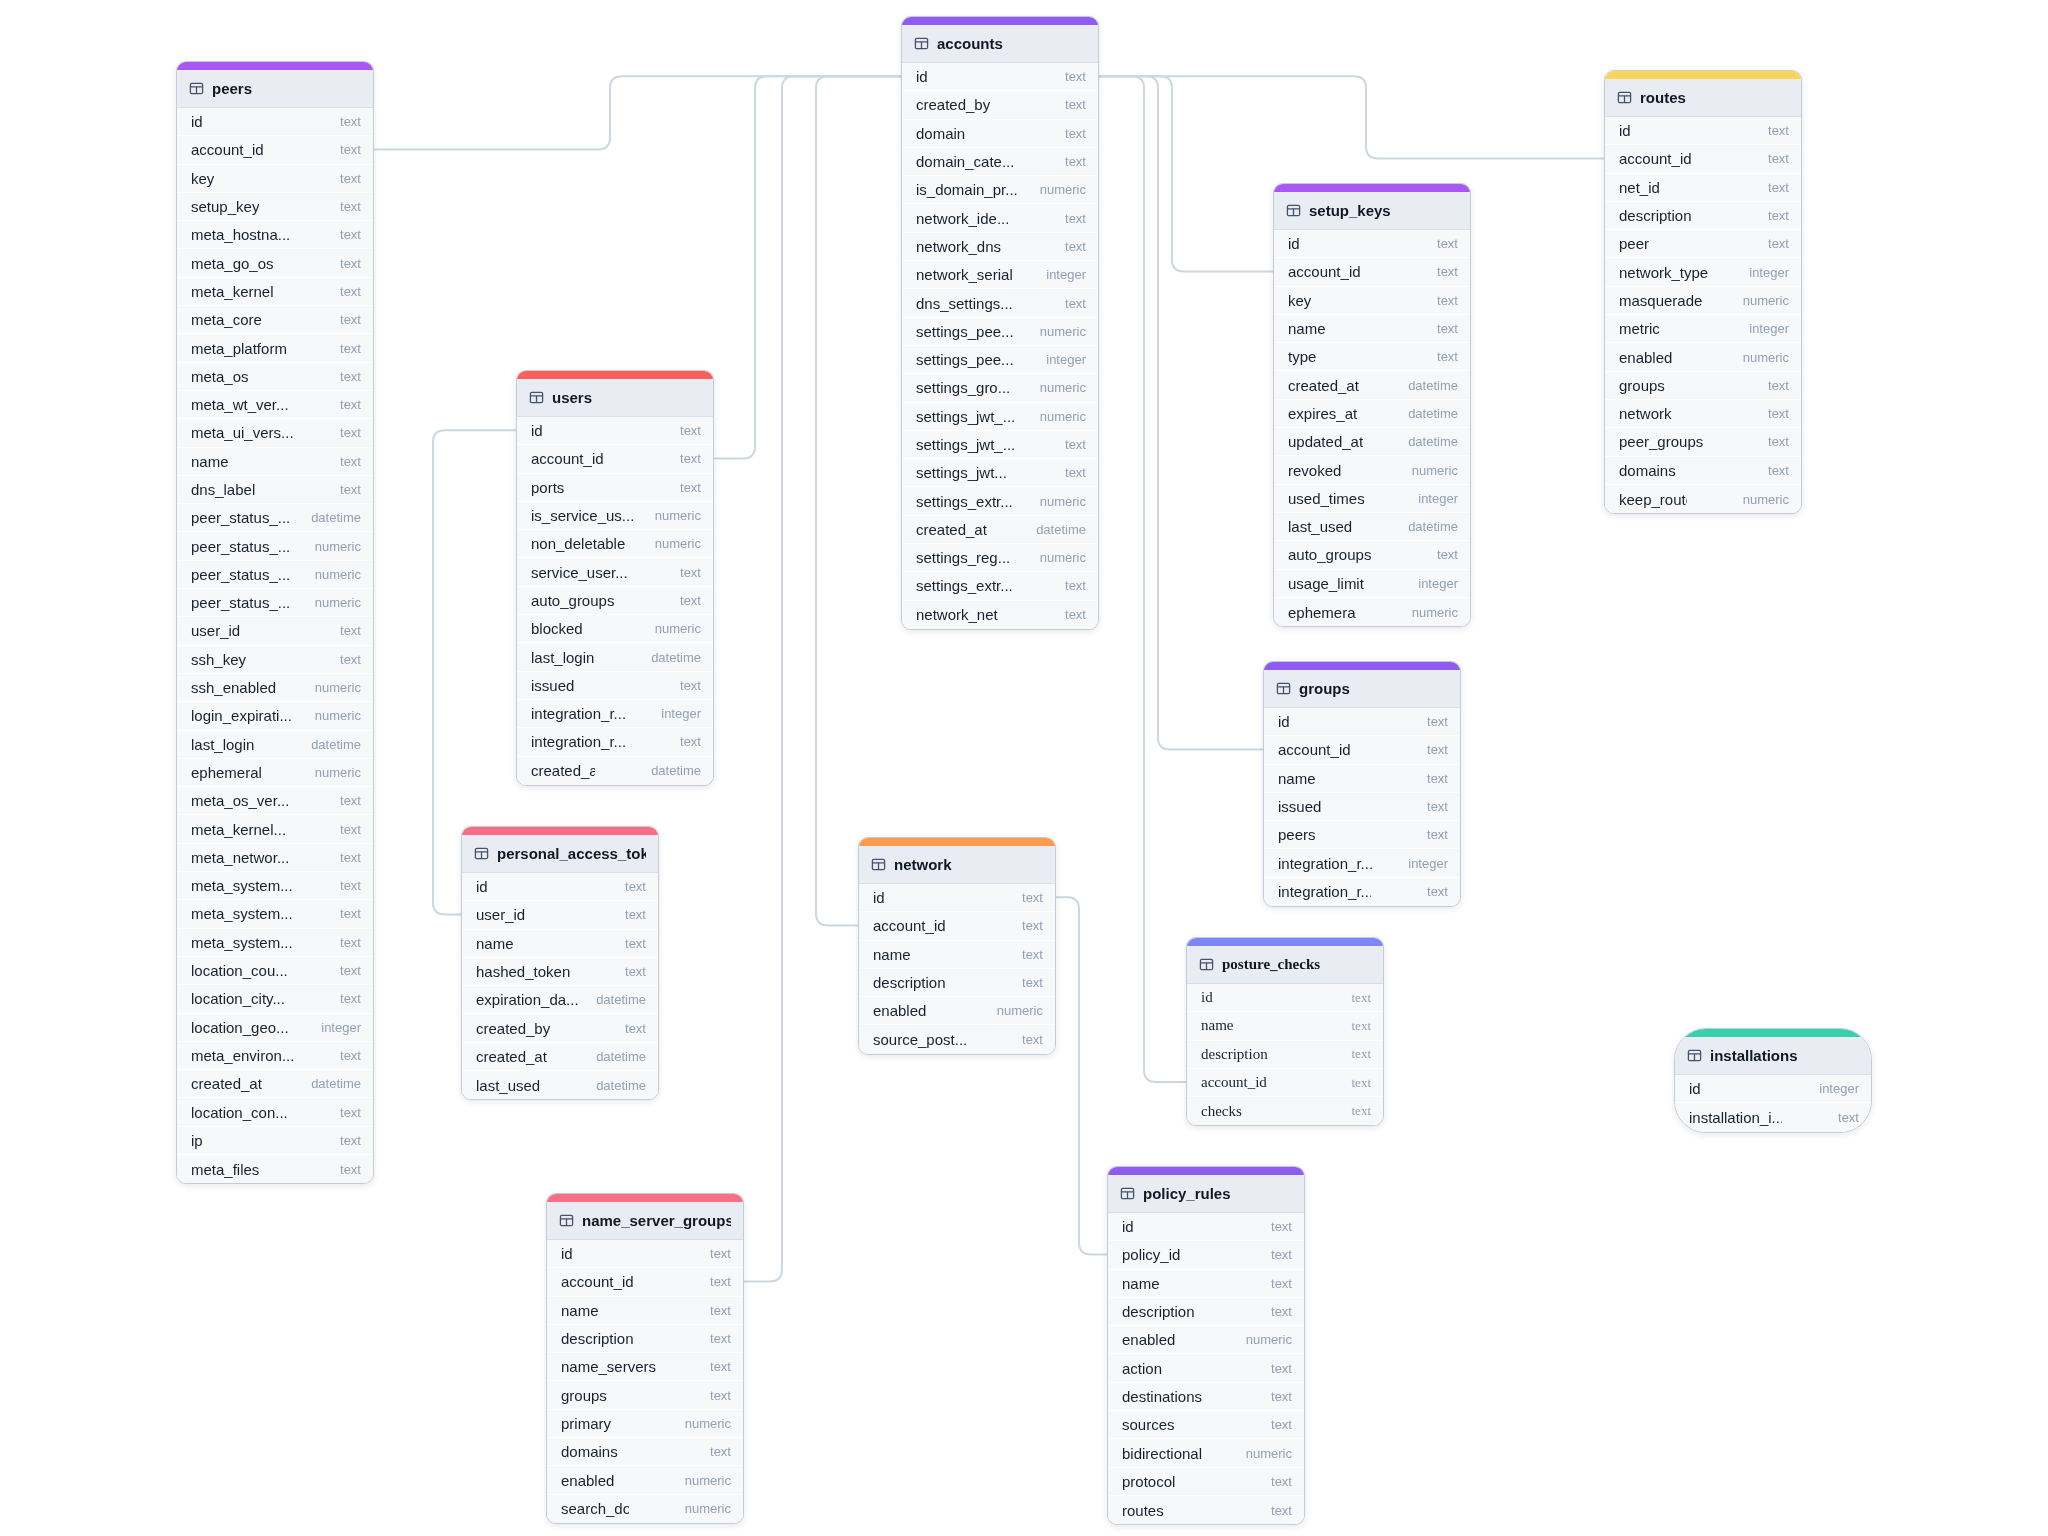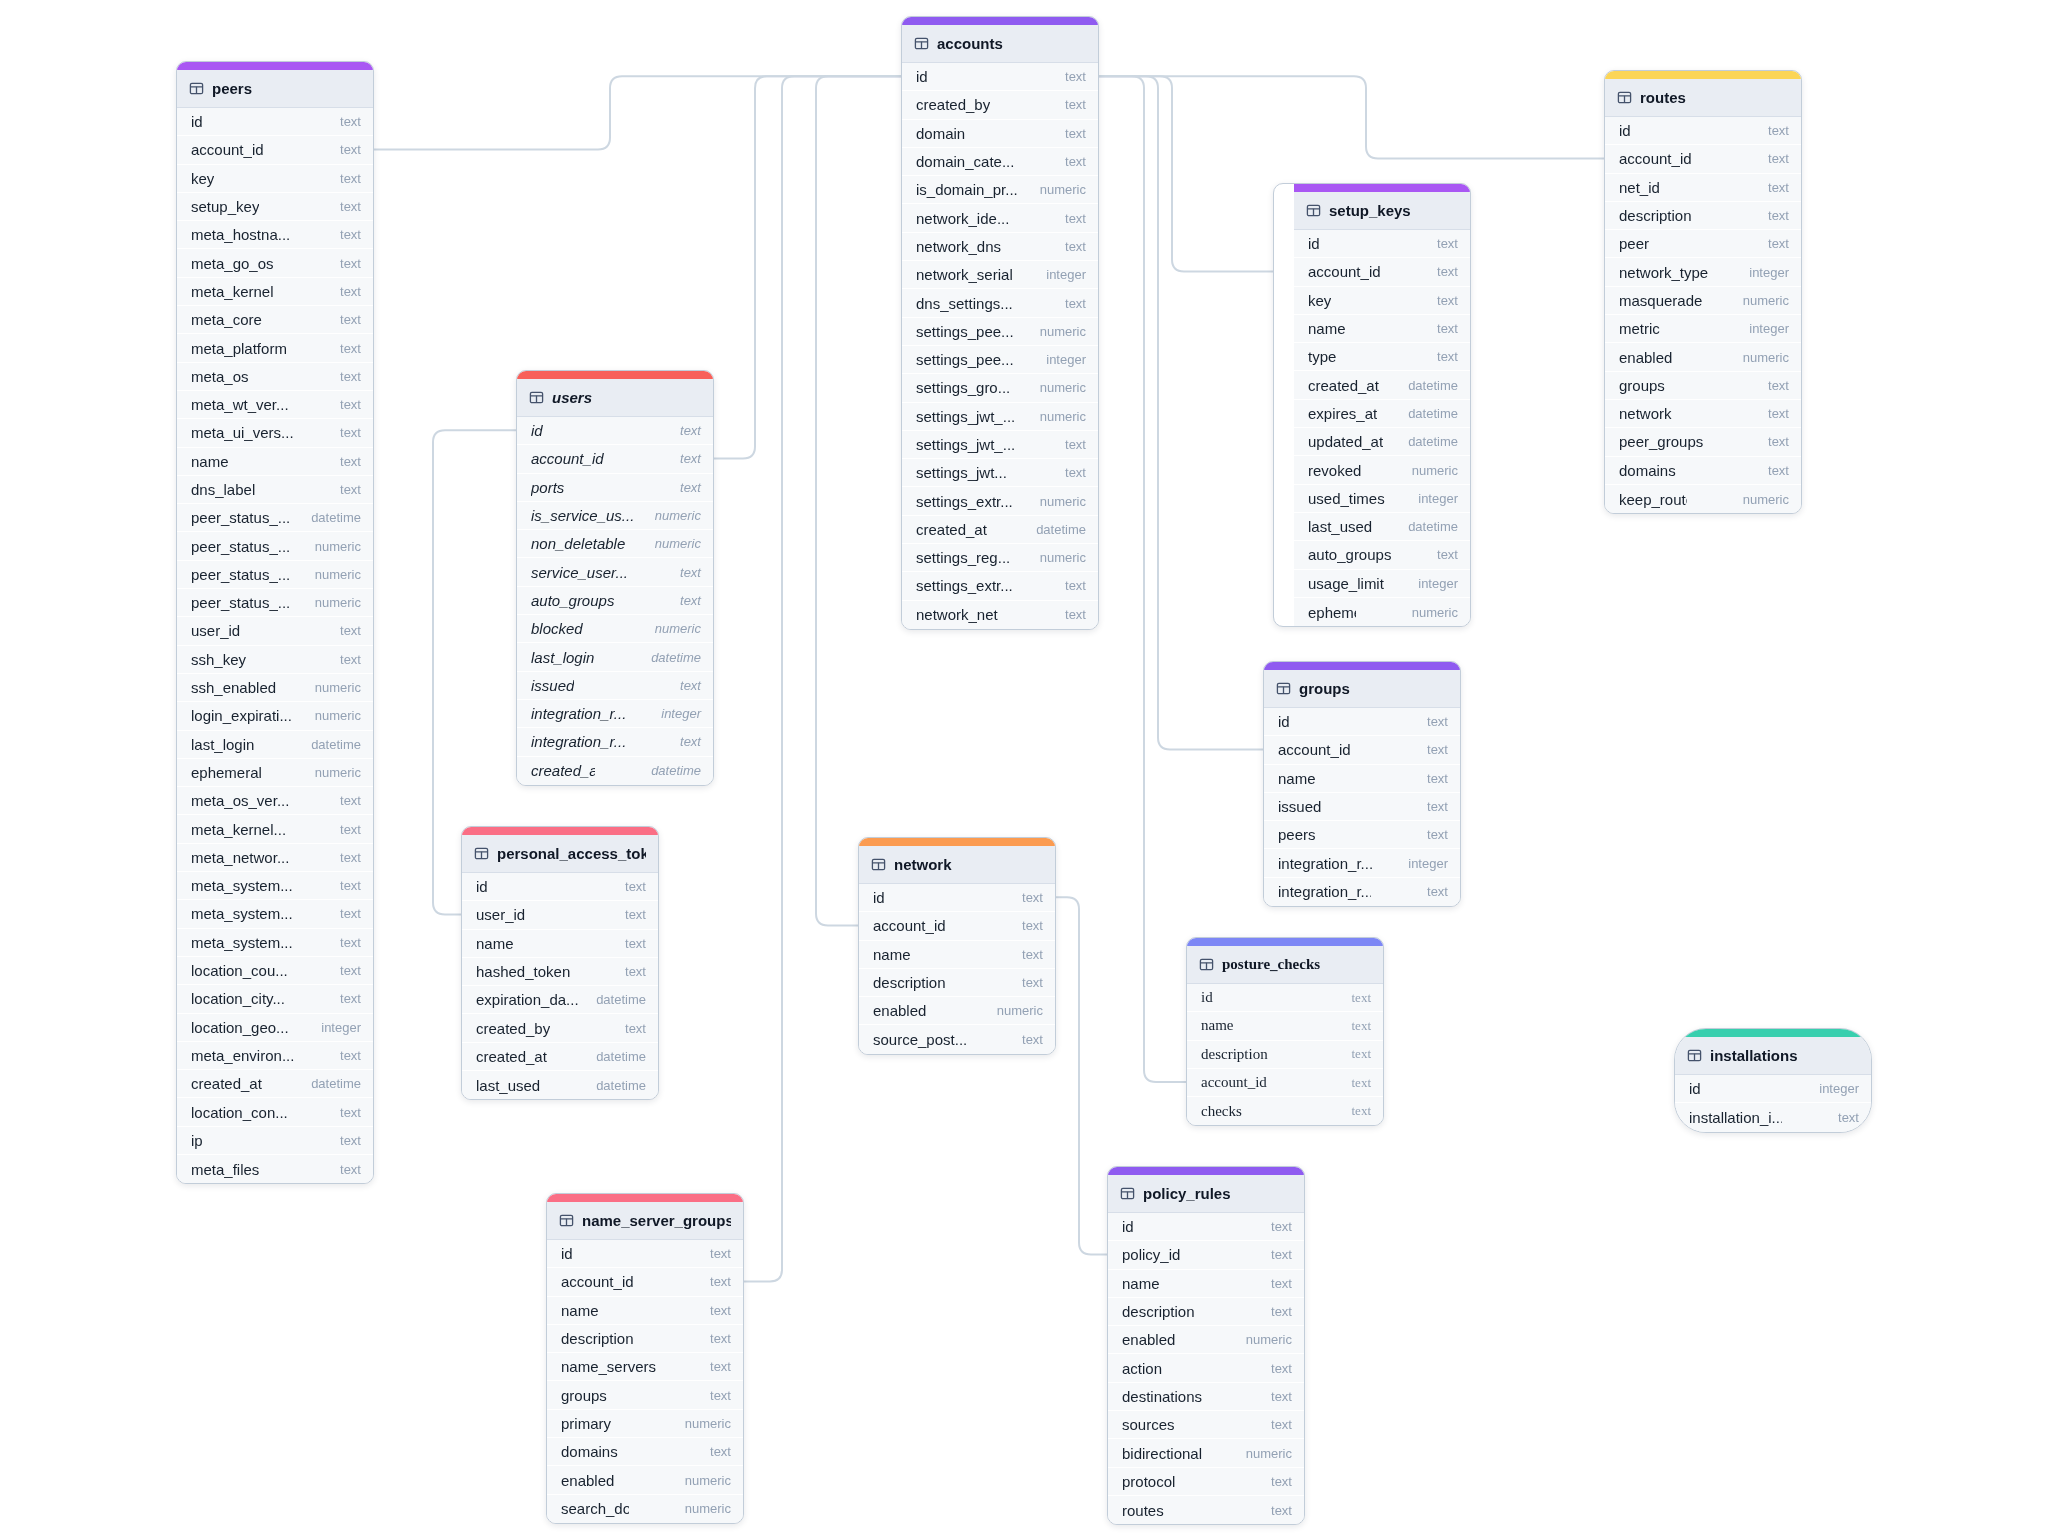--- a/index.html
+++ b/index.html
@@ -295,21 +295,21 @@
       </div>
       <div class="t-row">
         <span class="f-name">settings_extr...</span>
         <span class="f-type">text</span>
       </div>
       <div class="t-row">
         <span class="f-name">network_net</span>
         <span class="f-type">text</span>
       </div>
     </div>
-    <div class="table-card" style="left: 516px; top: 370px; font-style: italic;">
+    <div class="table-card" style="left: 516px; top: 370px;">
       <div class="strip" style="background: rgb(248, 96, 90);"></div>
       <div class="t-header">
         <span class="t-icon">
           <svg viewBox="0 0 16 16" width="15" height="15" aria-hidden="true">
             <rect x="1.5" y="2.5" width="13" height="11" rx="1.6" fill="none" stroke="#44526b" stroke-width="1.4"></rect>
             <line x1="1.5" y1="6.2" x2="14.5" y2="6.2" stroke="#44526b" stroke-width="1.4"></line>
             <line x1="8" y1="6.2" x2="8" y2="13.5" stroke="#44526b" stroke-width="1.4"></line>
           </svg>
         </span>
         <span class="t-title">users</span>
@@ -458,21 +458,21 @@
       </div>
       <div class="t-row">
         <span class="f-name">enabled</span>
         <span class="f-type">numeric</span>
       </div>
       <div class="t-row">
         <span class="f-name">search_doma...</span>
         <span class="f-type">numeric</span>
       </div>
     </div>
-    <div class="table-card" style="left: 1273px; top: 183px; padding-left: 20px;">
+    <div class="table-card" style="left: 1273px; top: 183px;">
       <div class="strip" style="background: rgb(169, 87, 243);"></div>
       <div class="t-header">
         <span class="t-icon">
           <svg viewBox="0 0 16 16" width="15" height="15" aria-hidden="true">
             <rect x="1.5" y="2.5" width="13" height="11" rx="1.6" fill="none" stroke="#44526b" stroke-width="1.4"></rect>
             <line x1="1.5" y1="6.2" x2="14.5" y2="6.2" stroke="#44526b" stroke-width="1.4"></line>
             <line x1="8" y1="6.2" x2="8" y2="13.5" stroke="#44526b" stroke-width="1.4"></line>
           </svg>
         </span>
         <span class="t-title">setup_keys</span>

